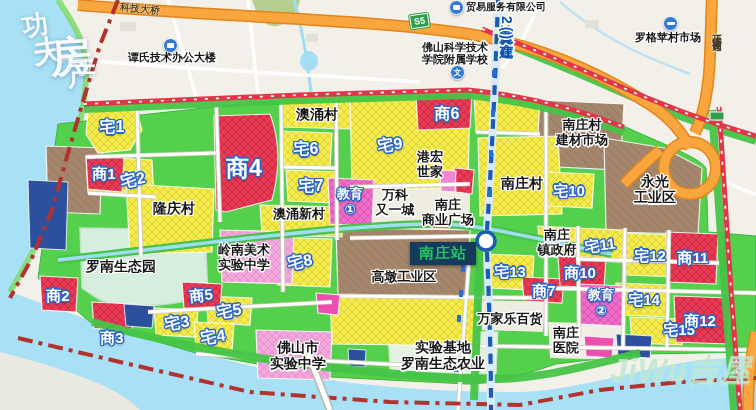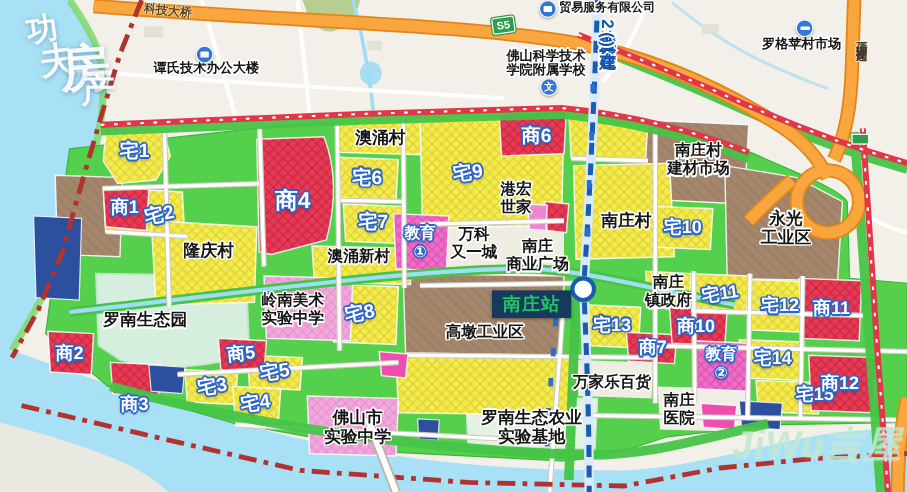--- a/index.html
+++ b/index.html
@@ -259,21 +259,21 @@
     <rect x="454" y="365" width="4" height="7"></rect>
   </g>
 
   <rect x="710" y="112" width="14" height="8" fill="#2f9e4a" stroke="#fff" stroke-width="1"></rect>
 </svg>
 
 <div class="layer" id="labels">
       <div class="zl" style="left: 112px; top: 127px; font-size: 16px; transform: translate(-50%, -50%) rotate(0deg);">宅1</div>
       <div class="zl" style="left: 104px; top: 173px; font-size: 15px; transform: translate(-50%, -50%) rotate(0deg);">商1</div>
       <div class="zl" style="left: 133px; top: 180px; font-size: 16px; transform: translate(-50%, -50%) rotate(-12deg);">宅2</div>
-      <div class="zl" style="left: 244px; top: 168px; font-size: 19px; transform: translate(-50%, -50%) rotate(0deg);">商4</div>
+      <div class="zl" style="left: 244px; top: 168px; font-size: 23px; transform: translate(-50%, -50%) rotate(0deg);">商4</div>
       <div class="zl" style="left: 306px; top: 149px; font-size: 16px; transform: translate(-50%, -50%) rotate(0deg);">宅6</div>
       <div class="zl" style="left: 311px; top: 186px; font-size: 16px; transform: translate(-50%, -50%) rotate(0deg);">宅7</div>
       <div class="zl" style="left: 390px; top: 145px; font-size: 16px; transform: translate(-50%, -50%) rotate(-8deg);">宅9</div>
       <div class="zl" style="left: 447px; top: 114px; font-size: 16px; transform: translate(-50%, -50%) rotate(0deg);">商6</div>
       <div class="zl" style="left: 300px; top: 262px; font-size: 16px; transform: translate(-50%, -50%) rotate(-10deg);">宅8</div>
       <div class="zl" style="left: 201px; top: 295px; font-size: 15px; transform: translate(-50%, -50%) rotate(-6deg);">商5</div>
       <div class="zl" style="left: 229px; top: 311px; font-size: 16px; transform: translate(-50%, -50%) rotate(-8deg);">宅5</div>
       <div class="zl" style="left: 177px; top: 323px; font-size: 16px; transform: translate(-50%, -50%) rotate(-8deg);">宅3</div>
       <div class="zl" style="left: 213px; top: 337px; font-size: 16px; transform: translate(-50%, -50%) rotate(-8deg);">宅4</div>
       <div class="zl" style="left: 58px; top: 295px; font-size: 15px; transform: translate(-50%, -50%) rotate(0deg);">商2</div>
@@ -360,22 +360,22 @@
       </div>
       <div class="pl" style="left: 566px; top: 341px; font-size: 13px; transform: translate(-50%, -50%);">
         <span>南庄</span>
         <span>医院</span>
       </div>
       <div class="pl" style="left: 298px; top: 356px; font-size: 14px; transform: translate(-50%, -50%);">
         <span>佛山市</span>
         <span>实验中学</span>
       </div>
       <div class="pl" style="left: 443px; top: 356px; font-size: 14px; transform: translate(-50%, -50%);">
+        <span>实验基地</span>
         <span>罗南生态农业</span>
-        <span>实验基地</span>
       </div>
       <div class="poi" style="left: 163px; top: 38px;">
         <div class="busbody"></div>
       </div>
       <div class="poi" style="left: 449px; top: 0px;">
         <div class="busbody"></div>
       </div>
       <div class="poi" style="left: 450px; top: 65px;">
         <div class="glyph">文</div>
       </div>

